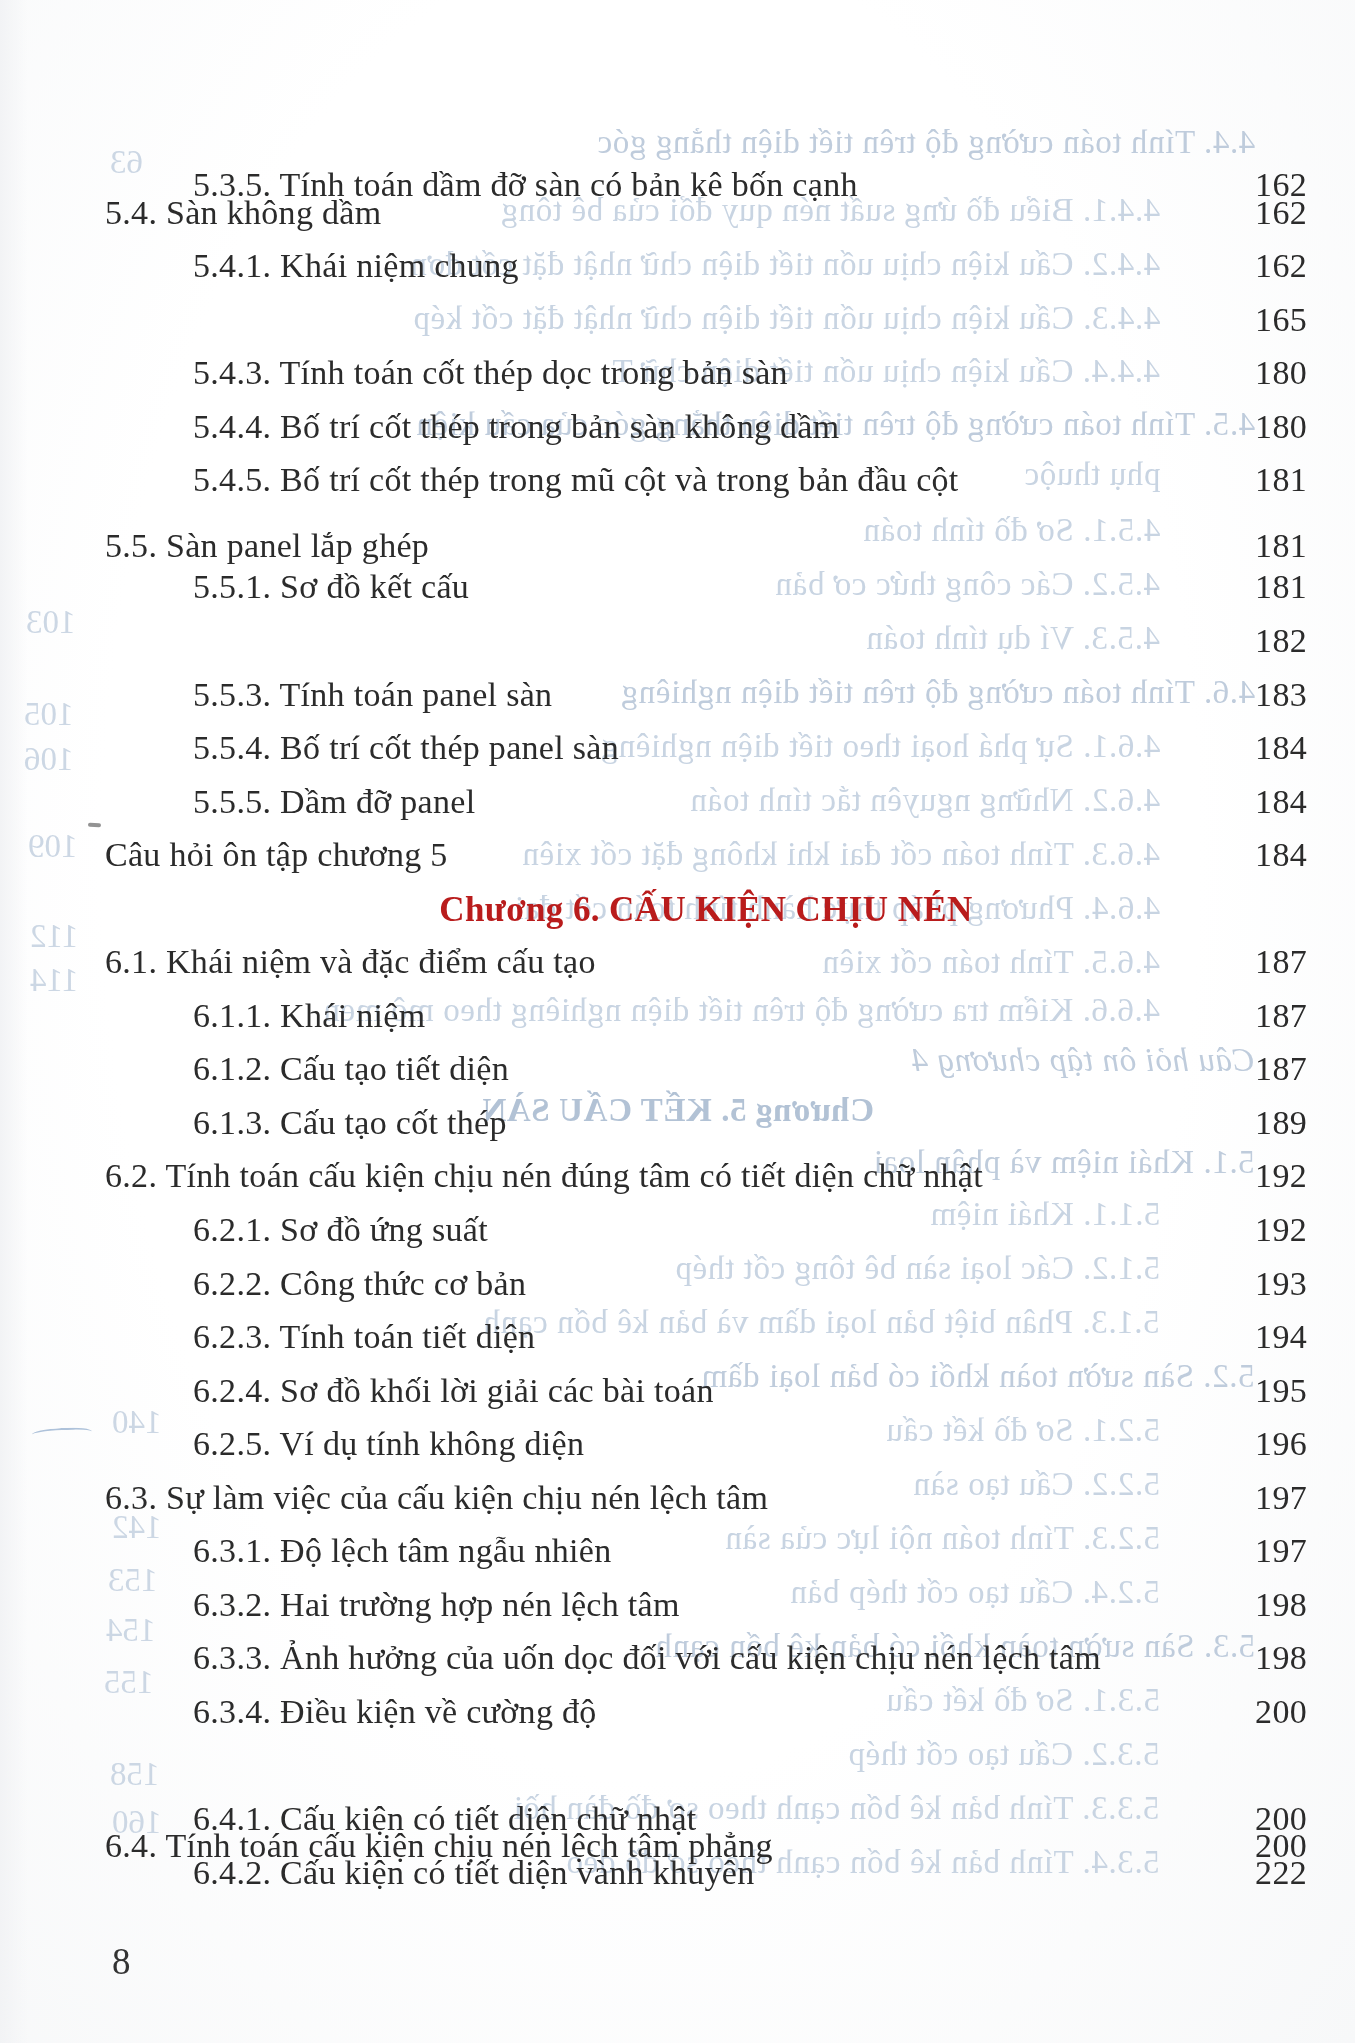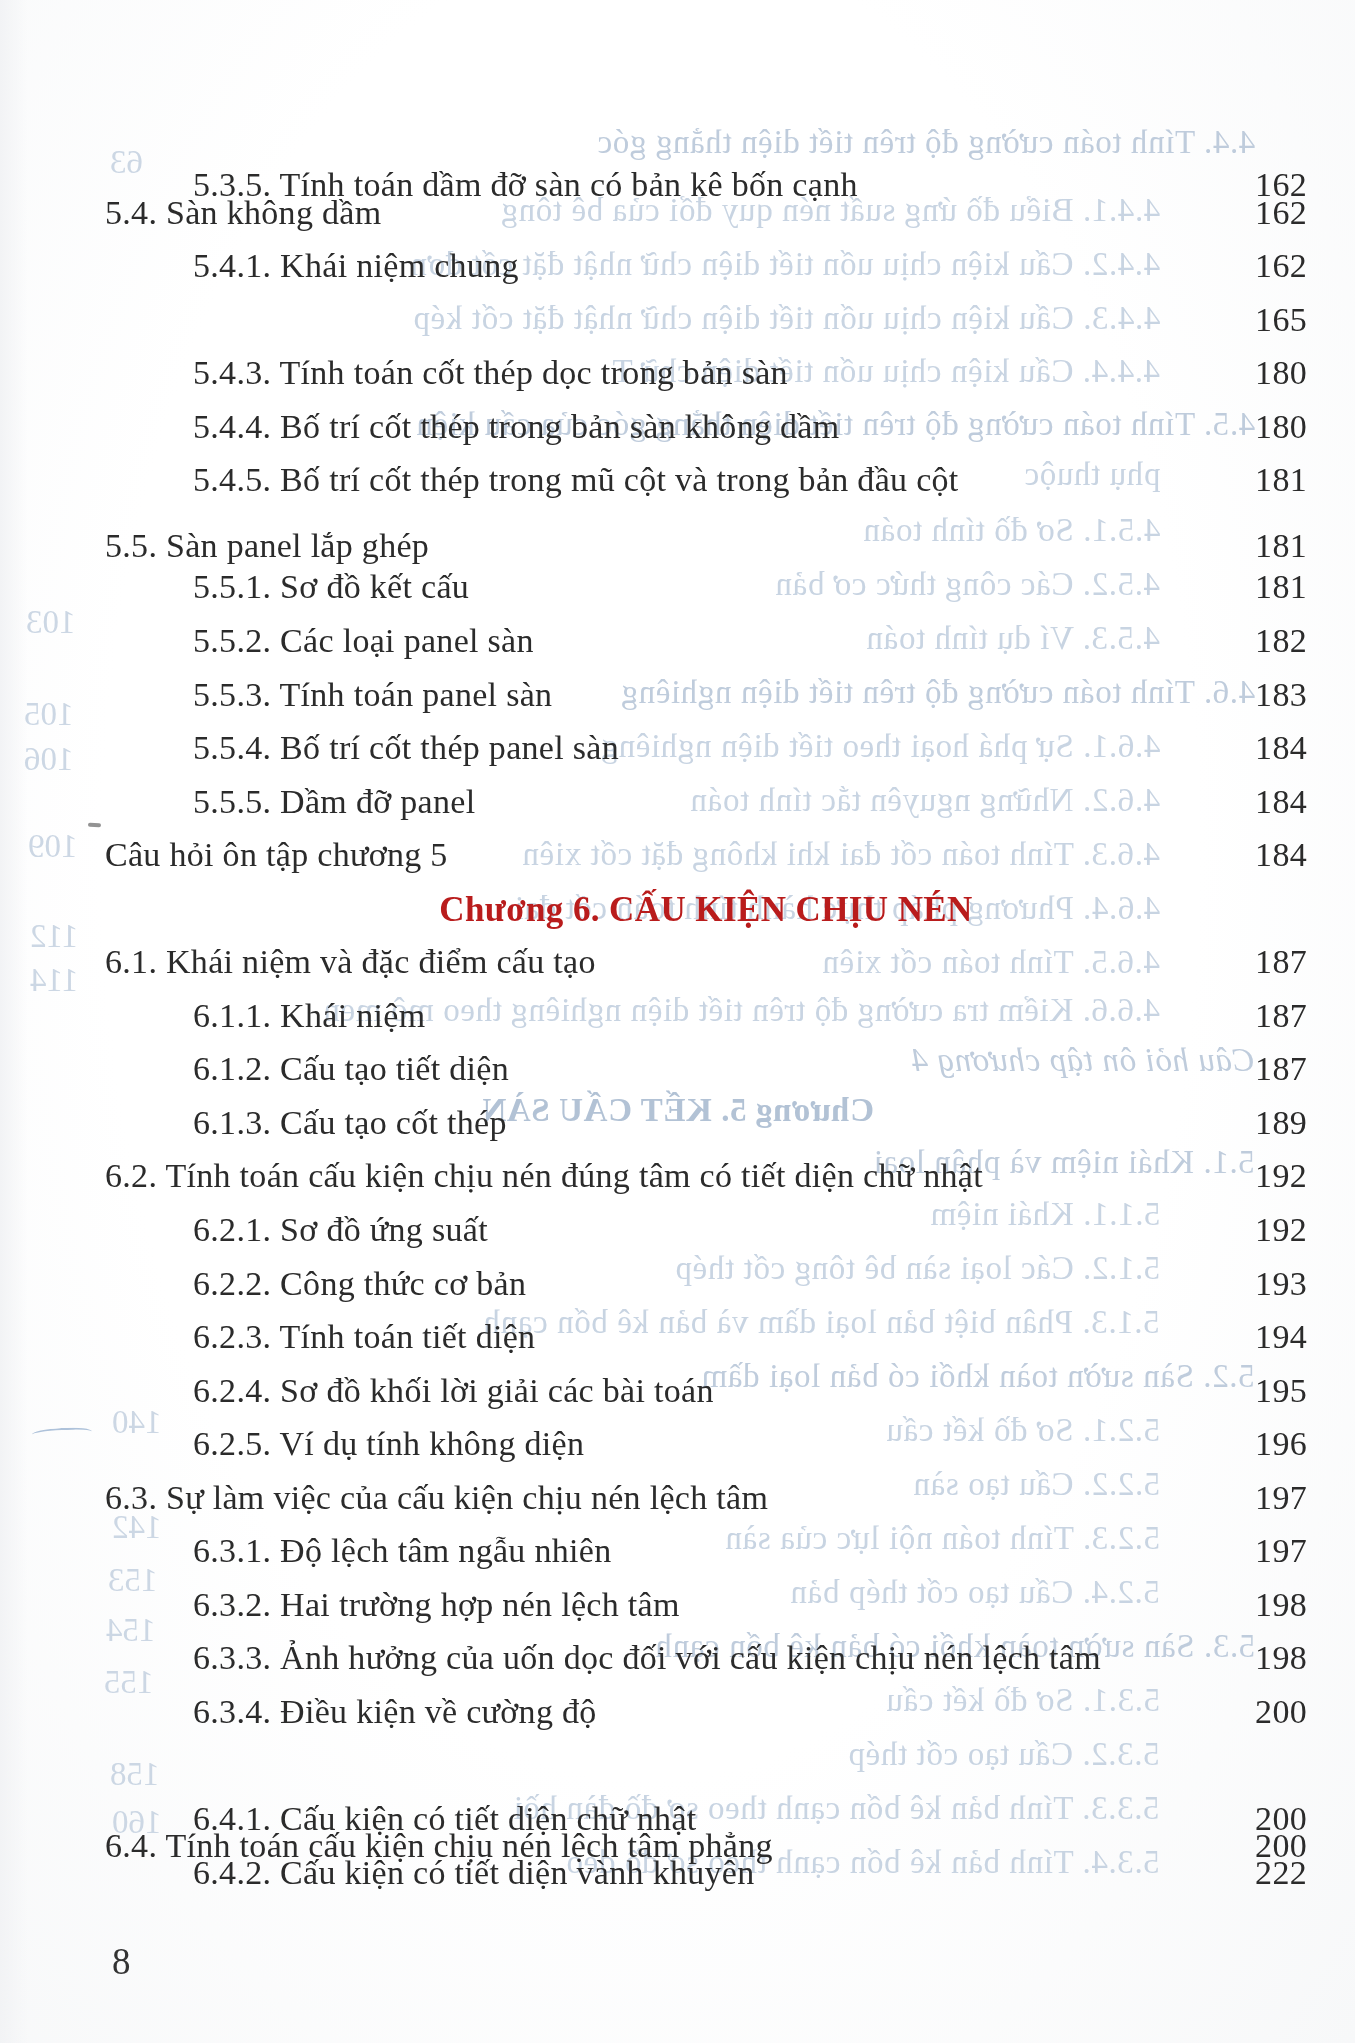--- a/index.html
+++ b/index.html
@@ -135,21 +135,20 @@
       </div>
       <div class="row" style="top: 522px;">
         <span class="lbl lv1">5.5. Sàn panel lắp ghép</span>
         <span class="pg">181</span>
       </div>
       <div class="row" style="top: 563px;">
         <span class="lbl lv2">5.5.1. Sơ đồ kết cấu</span>
         <span class="pg">181</span>
       </div>
       <div class="row" style="top: 617px;">
-        <span class="lbl lv2">5.5.2. Các loại panel sàn</span>
         <span class="pg">182</span>
       </div>
       <div class="row" style="top: 671px;">
         <span class="lbl lv2">5.5.3. Tính toán panel sàn</span>
         <span class="pg">183</span>
       </div>
       <div class="row" style="top: 724px;">
         <span class="lbl lv2">5.5.4. Bố trí cốt thép panel sàn</span>
         <span class="pg">184</span>
       </div>

